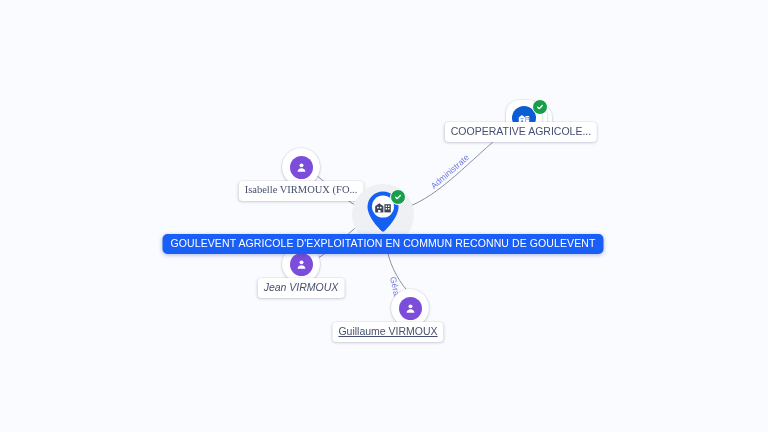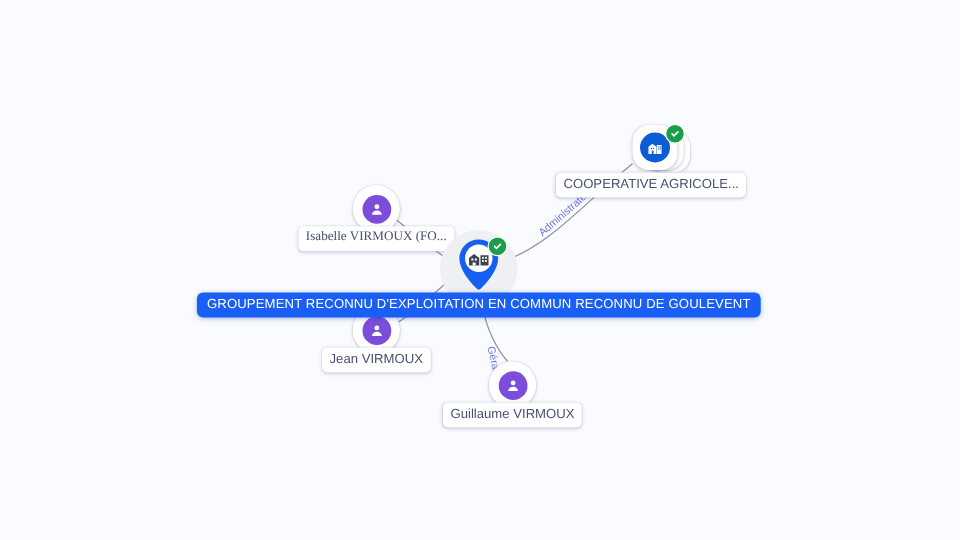--- a/index.html
+++ b/index.html
@@ -184,33 +184,33 @@
   <div class="node" style="left:301px; top:264px;">
     <div class="person-node">
       <div class="person-disc">
         <svg width="13" height="13" viewBox="0 0 24 24" fill="#ffffff">
           <circle cx="12" cy="8" r="3.6"></circle>
           <path d="M4.8 20c0-4 3.3-6.4 7.2-6.4s7.2 2.4 7.2 6.4z"></path>
         </svg>
       </div>
     </div>
   </div>
-  <div class="node-label" style="left:301px; top:278px;">Jean VIRMOUX</div>
+  <div class="node-label" style="left:301px; top:278px;font-style:italic;">Jean VIRMOUX</div>
 
   <div class="node" style="left:410px; top:308px;">
     <div class="person-node">
       <div class="person-disc">
         <svg width="13" height="13" viewBox="0 0 24 24" fill="#ffffff">
           <circle cx="12" cy="8" r="3.6"></circle>
           <path d="M4.8 20c0-4 3.3-6.4 7.2-6.4s7.2 2.4 7.2 6.4z"></path>
         </svg>
       </div>
     </div>
   </div>
-  <div class="node-label" style="left:410px; top:322px;">Guillaume VIRMOUX</div>
+  <div class="node-label" style="left:388px; top:322px;text-decoration:underline;">Guillaume VIRMOUX</div>
 
   <div class="company-stack" style="left:529px; top:120px;">
     <div class="stack-card stack-back2"></div>
     <div class="stack-card stack-back1"></div>
     <div class="stack-card stack-front">
       <div class="company-disc">
         <svg width="14" height="14" viewBox="0 0 24 24" fill="#ffffff">
           <path d="M3 21V11l5.5-4 5.5 4v10z"></path>
           <path d="M14.5 21V8.5H21V21z"></path>
           <rect x="16.3" y="10.4" width="1.5" height="1.5" fill="#0b5cd5"></rect>
@@ -222,21 +222,21 @@
           <rect x="7.6" y="16.2" width="2.4" height="4.8" fill="#0b5cd5"></rect>
         </svg>
       </div>
     </div>
     <div class="check-badge" style="left:26px; top:0px;">
       <svg width="8" height="8" viewBox="0 0 24 24" fill="none" stroke="#ffffff" stroke-width="4" stroke-linecap="round" stroke-linejoin="round">
         <path d="M5 12.5l4.5 4.5L19 7.5"></path>
       </svg>
     </div>
   </div>
-  <div class="node-label" style="left:521px; top:138px;">COOPERATIVE AGRICOLE...</div>
+  <div class="node-label" style="left:521px; top:122px;">COOPERATIVE AGRICOLE...</div>
 
   <div class="main-node" style="left:383px; top:215px;">
     <div class="main-halo"></div>
     <svg class="pin-svg pin-wrap" viewBox="0 0 36 46" xmlns="http://www.w3.org/2000/svg">
       <path d="M18 1.5C9.4 1.5 2.5 8.3 2.5 16.7c0 10.6 12.3 22.6 14.3 24.5.7.6 1.7.6 2.4 0 2-1.9 14.3-13.9 14.3-24.5C33.5 8.3 26.6 1.5 18 1.5z" fill="#1560f0"></path>
       <circle cx="18" cy="16.6" r="11" fill="#ffffff"></circle>
       <g fill="#3c4353">
         <path d="M10.2 22.4v-6.1l4.1-3.1 4.1 3.1v6.1z"></path>
         <path d="M19.4 22.4v-8.2h6.4v8.2z"></path>
       </g>
@@ -249,15 +249,15 @@
         <rect x="14.9" y="16.8" width="1.6" height="1.6"></rect>
         <rect x="13.1" y="20.0" width="2.4" height="2.4"></rect>
       </g>
     </svg>
     <div class="check-badge" style="left:38px; top:5px;">
       <svg width="8" height="8" viewBox="0 0 24 24" fill="none" stroke="#ffffff" stroke-width="4" stroke-linecap="round" stroke-linejoin="round">
         <path d="M5 12.5l4.5 4.5L19 7.5"></path>
       </svg>
     </div>
   </div>
-  <div class="node-label selected" style="left:383px; top:234px;">GROUPEMENT RECONNU D'EXPLOITATION EN COMMUN RECONNU DE GOULEVENT</div>
+  <div class="node-label selected" style="left:383px; top:234px;">GOULEVENT AGRICOLE D'EXPLOITATION EN COMMUN RECONNU DE GOULEVENT</div>
 
 </div>
 
 </body></html>

